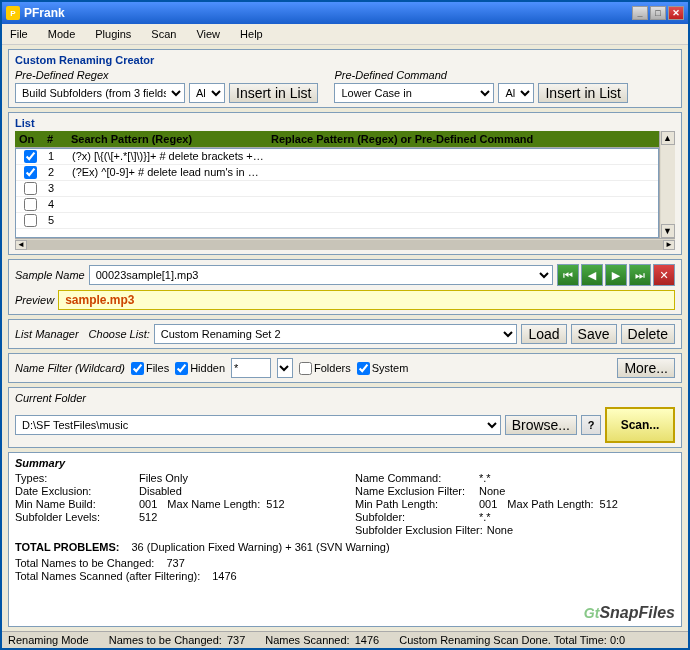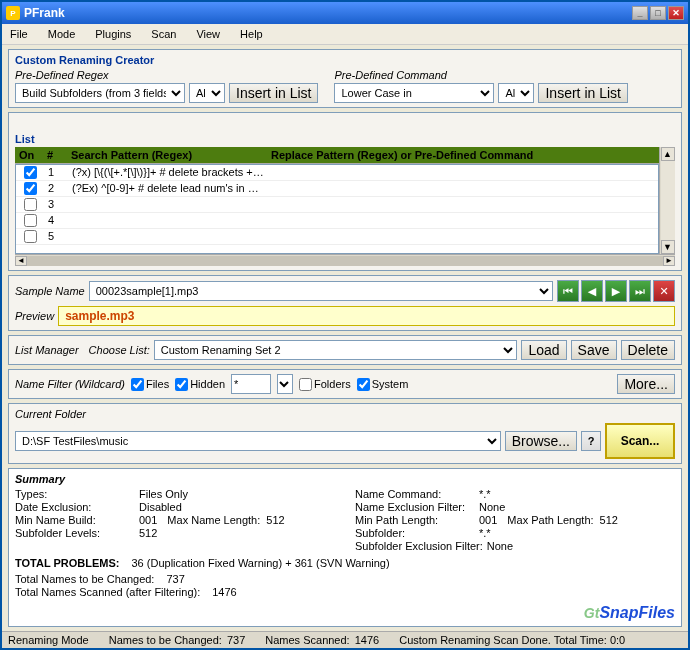--- a/index.html
+++ b/index.html
@@ -235,21 +235,21 @@
             <select style="width:36px;">
               <option>All</option>
             </select>
             <button class="btn">Insert in List</button>
           </div>
         </div>
       </div>
     </div>
 
     <div style="display:flex; flex-direction:column; gap:0; border:1px solid #7f9db9; background:#f5f3ee; padding:4px 6px 4px 6px;">
-      <div style="font-size:11px; font-weight:bold; margin-bottom:2px; color:#003399;margin-top:16px;">List</div>
+      <div style="font-size:11px; font-weight:bold; margin-bottom:2px; color:#003399;">List</div>
       <div style="display:flex; flex:1;">
         <div style="flex:1; overflow:hidden;">
           <div class="list-header">
             <div class="list-header-cell">On</div>
             <div class="list-header-cell">#</div>
             <div class="list-header-cell">Search Pattern (Regex)</div>
             <div class="list-header-cell">Replace Pattern (Regex)  or  Pre-Defined Command</div>
           </div>
           <div class="list-container">
             <div class="list-row">
@@ -434,21 +434,21 @@
       </div>
       <div class="summary-row" style="margin-top:4px;">
         <span>Total Names to be Changed:</span>
         <span style="margin-left:8px;">737</span>
       </div>
       <div class="summary-row">
         <span>Total Names Scanned (after Filtering):</span>
         <span style="margin-left:8px;">1476</span>
       </div>
       <div class="watermark">
-        <span style="color:#88c888; font-size:14px;">Gt</span><span style="color:#1d4ed8;">SnapFiles</span>
+        <span style="color:#88c888; font-size:14px;">Gt</span><span style="color:#404040;">SnapFiles</span>
       </div>
     </div>
 
   </div>
 
   <div class="status-bar">
     <span>Renaming Mode</span>
     <span>
       <span>Names to be Changed:</span>
       <span style="margin-left:2px;">737</span>

